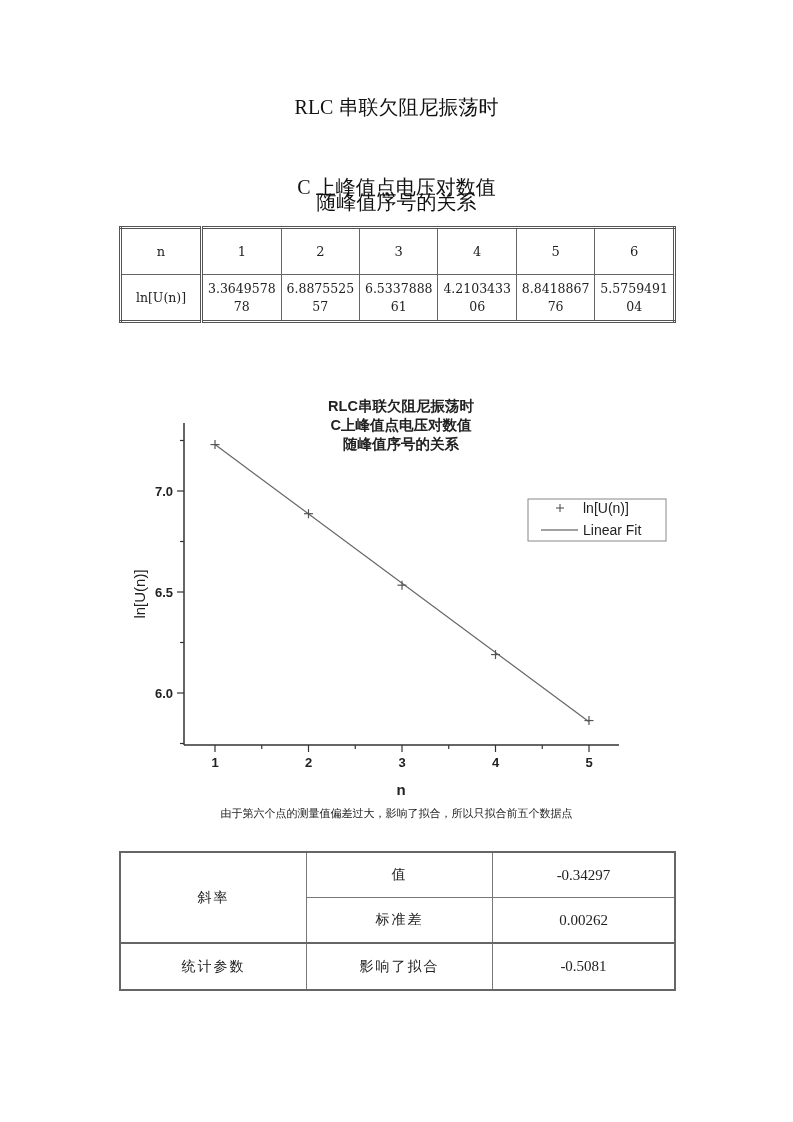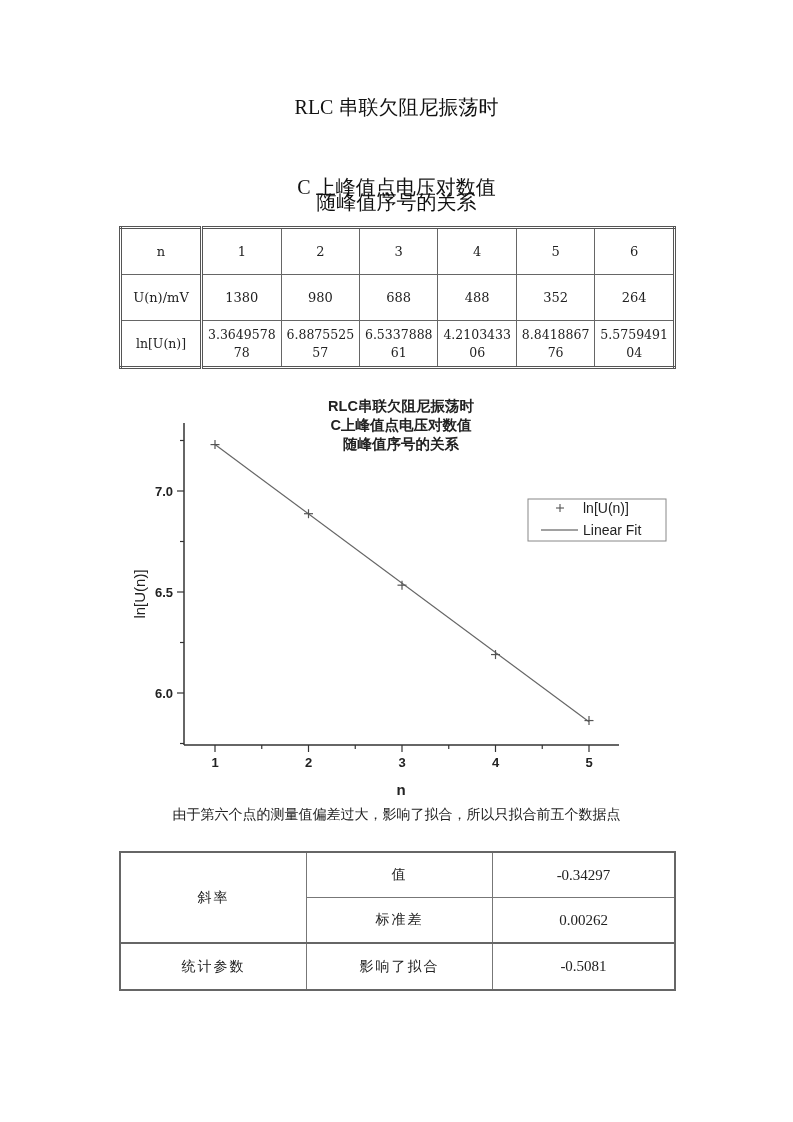--- a/index.html
+++ b/index.html
@@ -8,21 +8,21 @@
   .title-line { position: absolute; left: 0; width: 793px; text-align: center;
                 font-family: "Liberation Serif", "DejaVu Serif", serif; font-size: 20px; color: #111; }
   table.data-table { position: absolute; left: 119px; top: 226px; width: 557px;
                      border-collapse: collapse; border: 3px double #555; font-size: 13px;
                      font-family: "DejaVu Serif", serif; }
   table.data-table td { border: 1px solid #666; text-align: center; padding: 0; color: #222; }
   table.data-table td.head-col { border-right: 3px double #555; width: 78px; }
   table.data-table tr.r1 td, table.data-table tr.r2 td { height: 45px; }
   table.data-table tr.r3 td { height: 45px; line-height: 18px; font-size: 12.5px; }
   .caption { position: absolute; left: 0; width: 793px; top: 806px; text-align: center;
-             font-size: 14px; font-family: "DejaVu Serif", serif; color: #222; }
+             font-size: 11px; font-family: "DejaVu Serif", serif; color: #222; }
   table.fit-table { position: absolute; left: 119px; top: 851px; width: 557px;
                     border-collapse: collapse; border: 2px solid #666; font-size: 15px;
                     font-family: "Liberation Serif", "DejaVu Serif", serif; }
   table.fit-table td { border: 1px solid #777; text-align: center; padding: 0; color: #222; }
   table.fit-table tr.fr1 td, table.fit-table tr.fr2 td { height: 44px; }
   table.fit-table tr.fr3 td { height: 45px; border-top: 2px solid #666; }
   .cjk { font-family: "DejaVu Sans", sans-serif; font-size: 14px; letter-spacing: 2px; }
   svg text { font-family: "Liberation Sans", "DejaVu Sans", sans-serif; }
 </style>
 </head>
@@ -37,29 +37,20 @@
 <table class="data-table">
   <tbody>
       <tr class="r1">
     <td class="head-col">n</td>
     <td>1</td>
     <td>2</td>
     <td>3</td>
     <td>4</td>
     <td>5</td>
     <td>6</td>
-  </tr>
-  <tr class="r2">
-    <td class="head-col">U(n)/mV</td>
-    <td>1380</td>
-    <td>980</td>
-    <td>688</td>
-    <td>488</td>
-    <td>352</td>
-    <td>264</td>
   </tr>
   <tr class="r3">
     <td class="head-col">ln[U(n)]</td>
     <td><span>3.3649578</span><br><span>78</span></td>
     <td><span>6.8875525</span><br><span>57</span></td>
     <td><span>6.5337888</span><br><span>61</span></td>
     <td><span>4.2103433</span><br><span>06</span></td>
     <td><span>8.8418867</span><br><span>76</span></td>
     <td><span>5.5759491</span><br><span>04</span></td>
   </tr>

